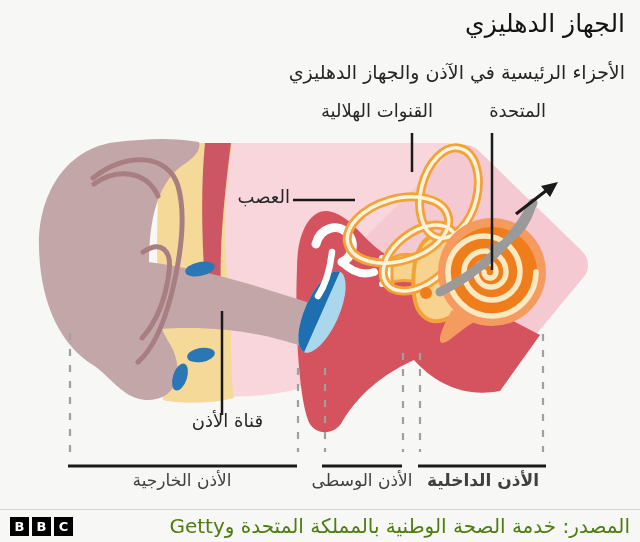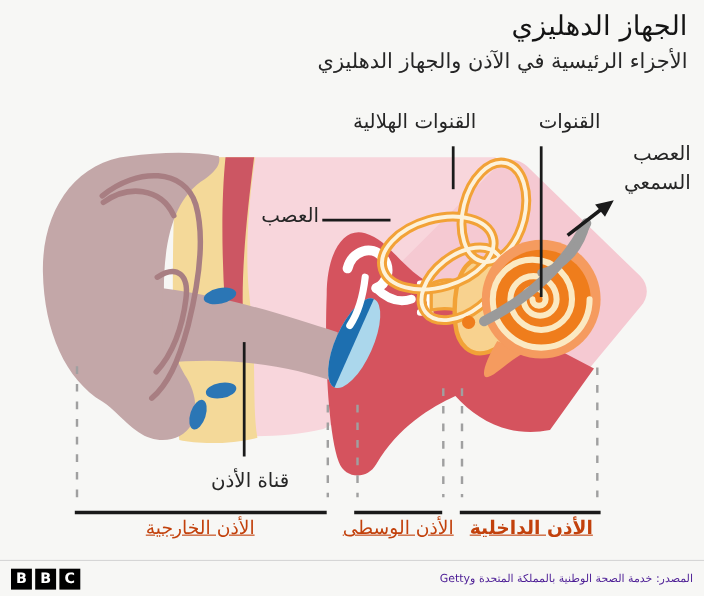--- a/index.html
+++ b/index.html
@@ -5,45 +5,45 @@
   html,body{margin:0;padding:0;background:#f7f7f5;}
   #stage{
     position:relative;width:640px;height:542px;overflow:hidden;
     background:#f7f7f5;
     font-family:"DejaVu Sans","Liberation Sans",sans-serif;
     color:#1f1f1f;
   }
   #ear-svg{position:absolute;left:0;top:0;width:640px;height:542px;}
   .hdr{position:absolute;top:8px;right:15px;text-align:right;direction:rtl;}
   .title{font-size:25px;font-weight:400;color:#141414;line-height:1.3;}
-  .subtitle{font-size:19px;font-weight:500;color:#262626;margin-top:4px;}
+  .subtitle{font-size:19px;font-weight:500;color:#262626;margin-top:20px;}
   .lbl{
     position:absolute;font-size:18px;font-weight:500;color:#262626;
     direction:rtl;white-space:nowrap;line-height:1.25;
   }
   .lbl-canals{top:100px;right:207px;}
   .lbl-cochlea{top:100px;right:94px;}
   .lbl-nerve{top:126px;right:12px;width:86px;white-space:normal;text-align:right;line-height:1.5;}
   .lbl-fluid{top:186px;right:350px;}
-  .lbl-earcanal{top:427px;right:377px;}
-  .region{position:absolute;top:470px;font-size:17px;font-weight:500;color:#c2410c;direction:rtl;text-align:center;text-decoration:underline;}
+  .lbl-earcanal{top:410px;right:377px;}
+  .region{position:absolute;top:470px;font-size:17px;font-weight:500;color:#404040;direction:rtl;text-align:center;}
   .region-outer{left:62px;width:240px;}
   .region-middle{left:302px;width:120px;}
   .region-inner{left:420px;width:126px;font-weight:700;}
   .footer{
     position:absolute;left:0;right:0;bottom:0;height:33px;box-sizing:border-box;
     border-top:1px solid #d6d6d6;background:#f7f7f5;
     display:flex;align-items:center;justify-content:space-between;padding:0 10px;
   }
   .bbc{display:flex;gap:3px;}
   .bbc .sq{
     width:19px;height:19px;background:#000;color:#fff;font-weight:700;font-size:13px;
     display:flex;align-items:center;justify-content:center;
   }
-  .source{font-size:10px;color:#4c1d95;direction:rtl;}
+  .source{font-size:20px;color:#4d7c0f;direction:rtl;}
 </style>
 </head>
 <body>
 
 <div id="stage">
 
   <svg id="ear-svg" viewBox="0 0 640 542" aria-hidden="true">
 
     <path d="M163,143 H450 C466,152 466,168 458,182 L458,330 C430,346 398,346 372,352
          C338,360 318,378 294,390 C252,400 204,397 172,391 C160,330 157,200 163,143 Z" fill="#f8d6dc"></path>
@@ -146,22 +146,21 @@
       <path d="M418,466 H546"></path>
     </g>
   </svg>
 
   <div class="hdr">
     <div class="title">الجهاز الدهليزي</div>
     <div class="subtitle">الأجزاء الرئيسية في الآذن والجهاز الدهليزي</div>
   </div>
 
   <div class="lbl lbl-canals">القنوات الهلالية</div>
-  <div class="lbl lbl-cochlea">القنوات</div>
-  <div class="lbl lbl-nerve">العصب السمعي</div>
+  <div class="lbl lbl-cochlea">المتحدة</div>
   <div class="lbl lbl-fluid">العصب</div>
   <div class="lbl lbl-earcanal">قناة الأذن</div>
 
   <div class="region region-outer">الأذن الخارجية</div>
   <div class="region region-inner">الأذن الداخلية</div>
   <div class="region region-middle">الأذن الوسطى</div>
 
   <div class="footer">
     <div class="bbc">
       <div class="sq">B</div>

